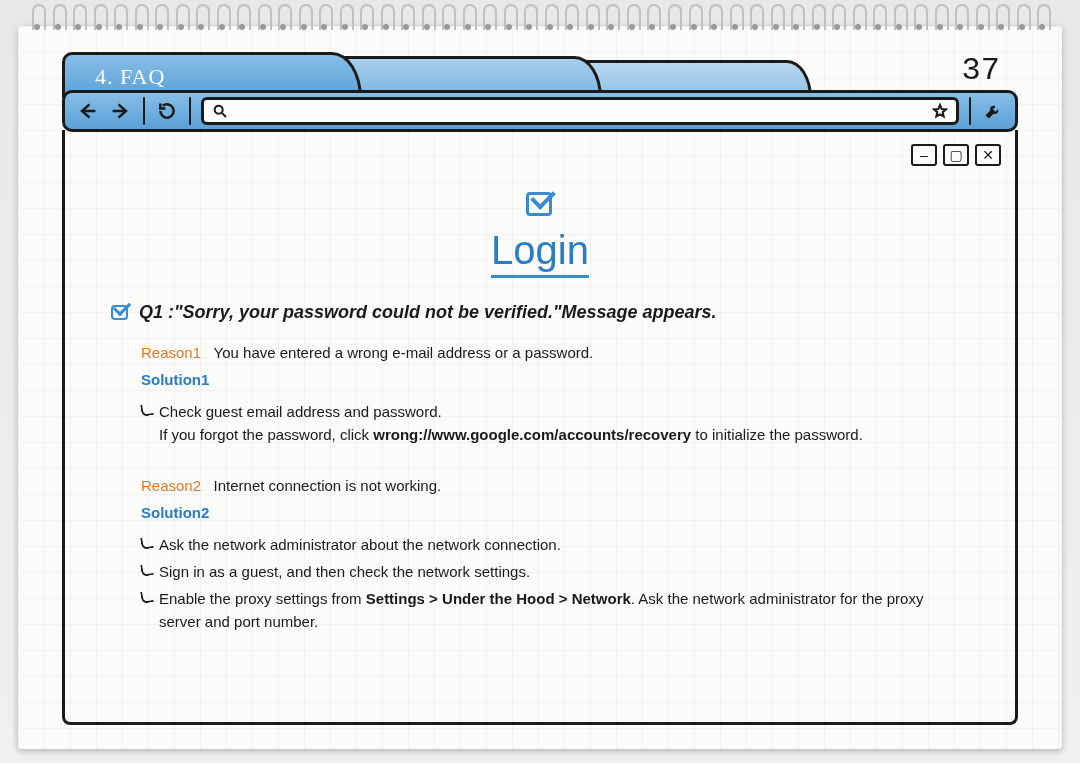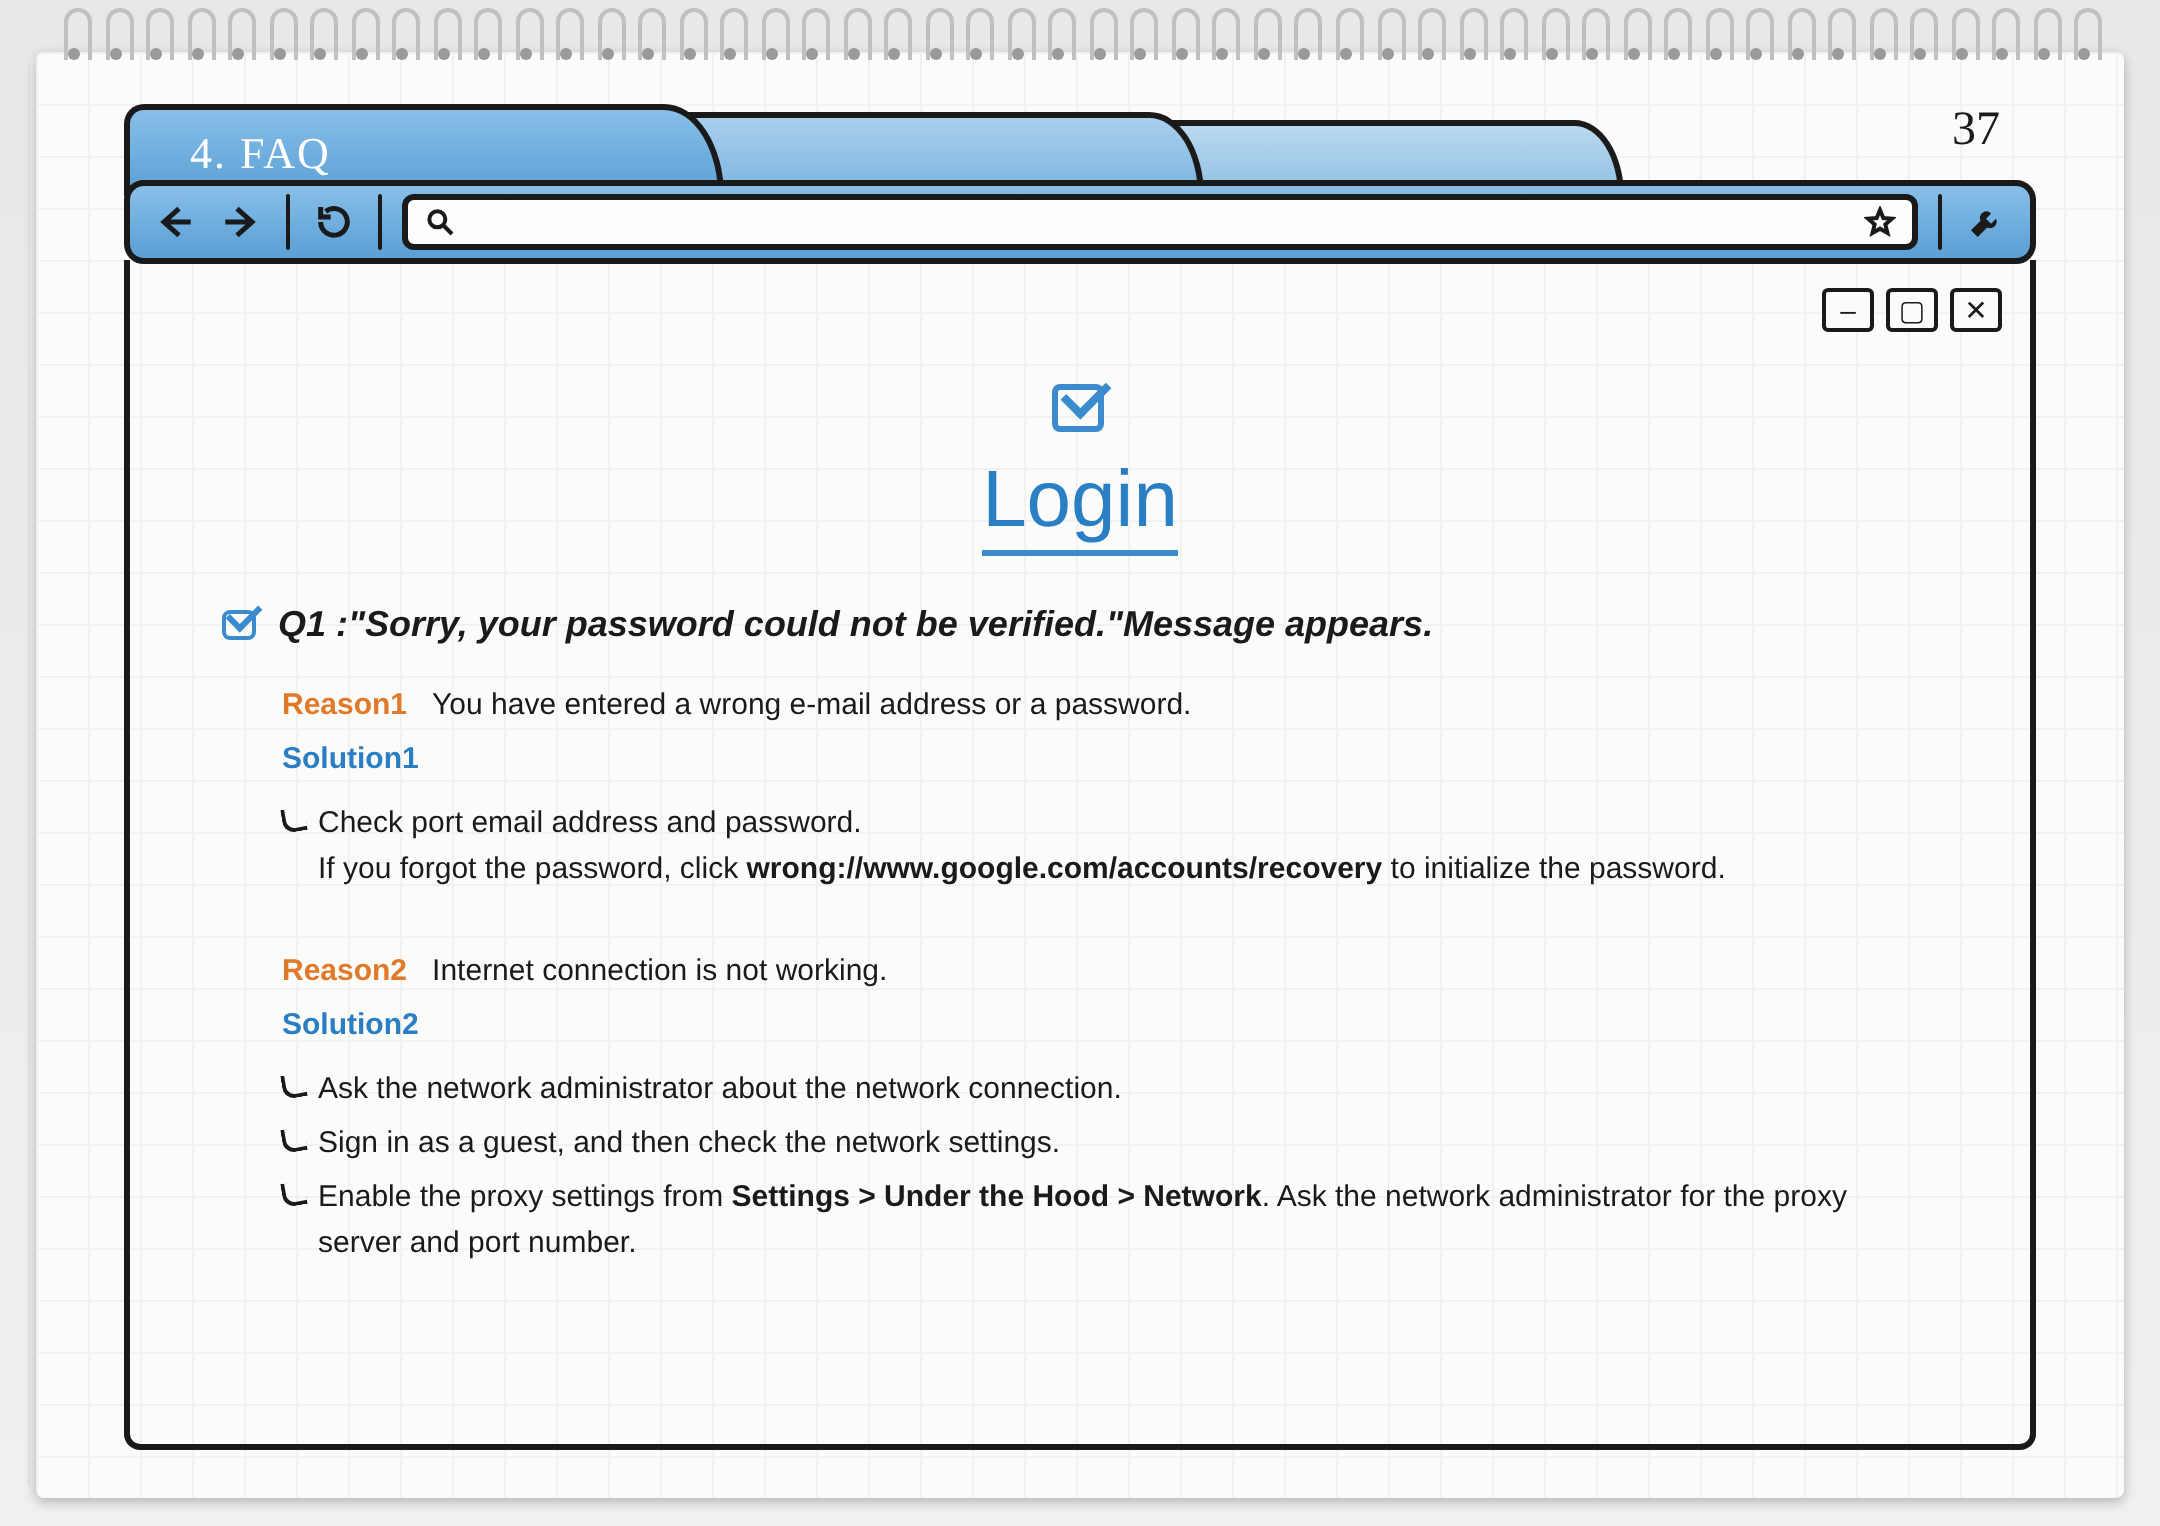--- a/index.html
+++ b/index.html
@@ -107,22 +107,22 @@
     background: linear-gradient(180deg, #b9d8f0 0%, #8fbfe2 100%);
     z-index: 1;
     height: 38px;
   }
 
   
   .page-num {
     position: absolute;
     top: 26px;
     right: 62px;
-    font-family: Liberation Serif, serif;
-    font-size: 24px;
+    font-family: Liberation Mono, monospace;
+    font-size: 32px;
     color: #1a1a1a;
     z-index: 6;
   }
 
   
   .toolbar {
     position: absolute;
     top: 64px;
     left: 44px;
     right: 44px;
@@ -239,21 +239,21 @@
     margin-top: 24px;
   }
   .question-text {
     font-style: italic;
     font-weight: 700;
     font-size: 18px;
     color: #1a1a1a;
   }
 
   .body-block { margin-left: 30px; margin-top: 18px; font-size: 15px; color: #1a1a1a; line-height: 1.55; }
-  .reason-label { color: #e07a2a; font-weight: 700; }
+  .reason-label { color: #e07a2a; font-weight: 400; }
   .solution-label { color: #2a7ec4; font-weight: 700; display: block; margin-top: 4px; }
 
   ul.bullets { list-style: none; margin-top: 8px; }
   ul.bullets li {
     position: relative;
     padding-left: 18px;
     margin-bottom: 4px;
   }
   ul.bullets li::before {
     content: "";
@@ -396,21 +396,21 @@
       <div class="check-doodle small"></div>
       <span class="question-text">Q1 :"Sorry, your password could not be verified."Message appears.</span>
     </div>
 
     <div class="body-block">
       <span class="reason-label">Reason1</span>
       <span>&nbsp;&nbsp;</span><span>You have entered a wrong e-mail address or a password.</span>
       <span class="solution-label">Solution1</span>
       <ul class="bullets">
         <li>
-          <span>Check port email address and password.</span><br>
+          <span>Check guest email address and password.</span><br>
           <span>If you forgot the password, click </span><span class="bold">wrong://www.google.com/accounts/recovery</span><span> to initialize the password.</span>
         </li>
       </ul>
     </div>
 
     <div class="body-block gap-block">
       <span class="reason-label">Reason2</span>
       <span>&nbsp;&nbsp;</span><span>Internet connection is not working.</span>
       <span class="solution-label">Solution2</span>
       <ul class="bullets">

